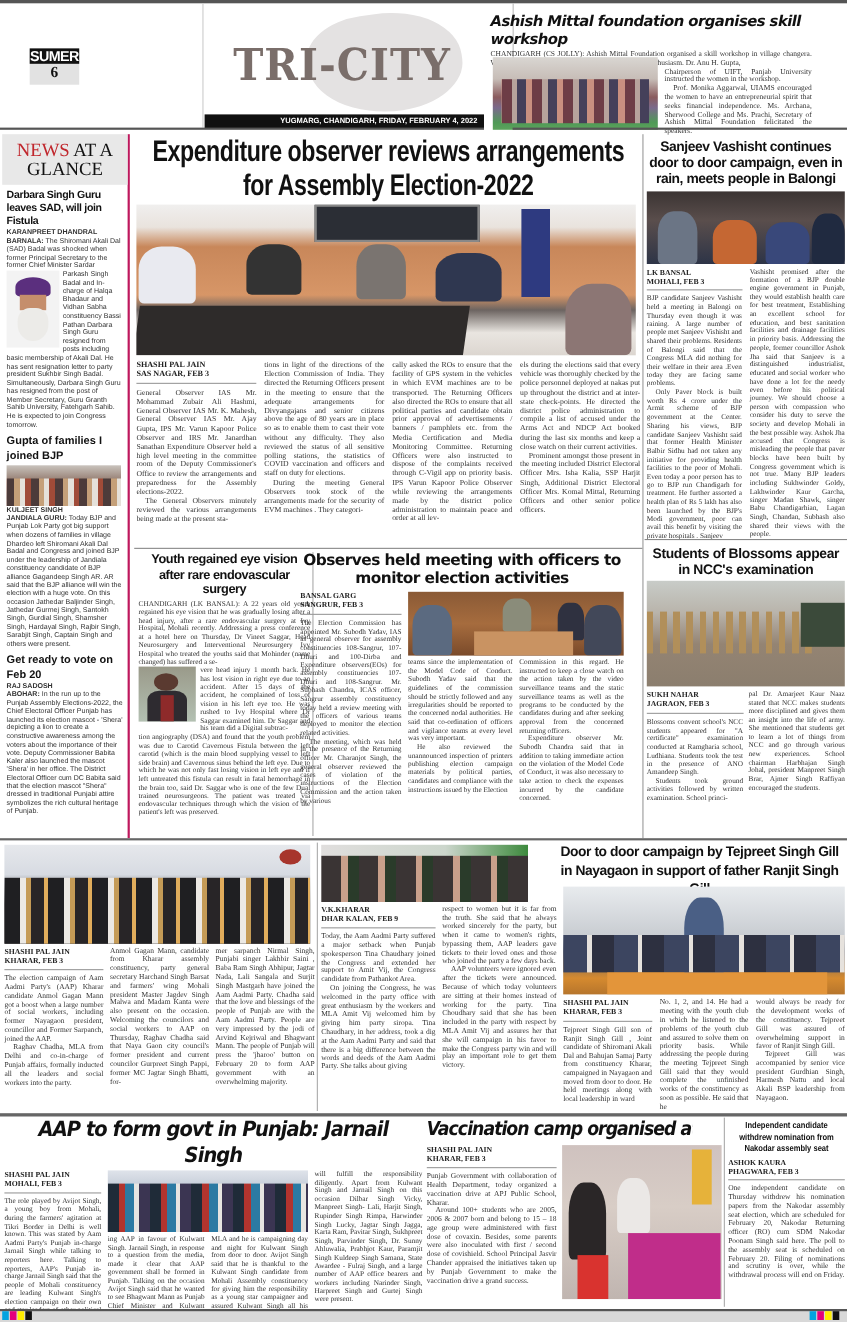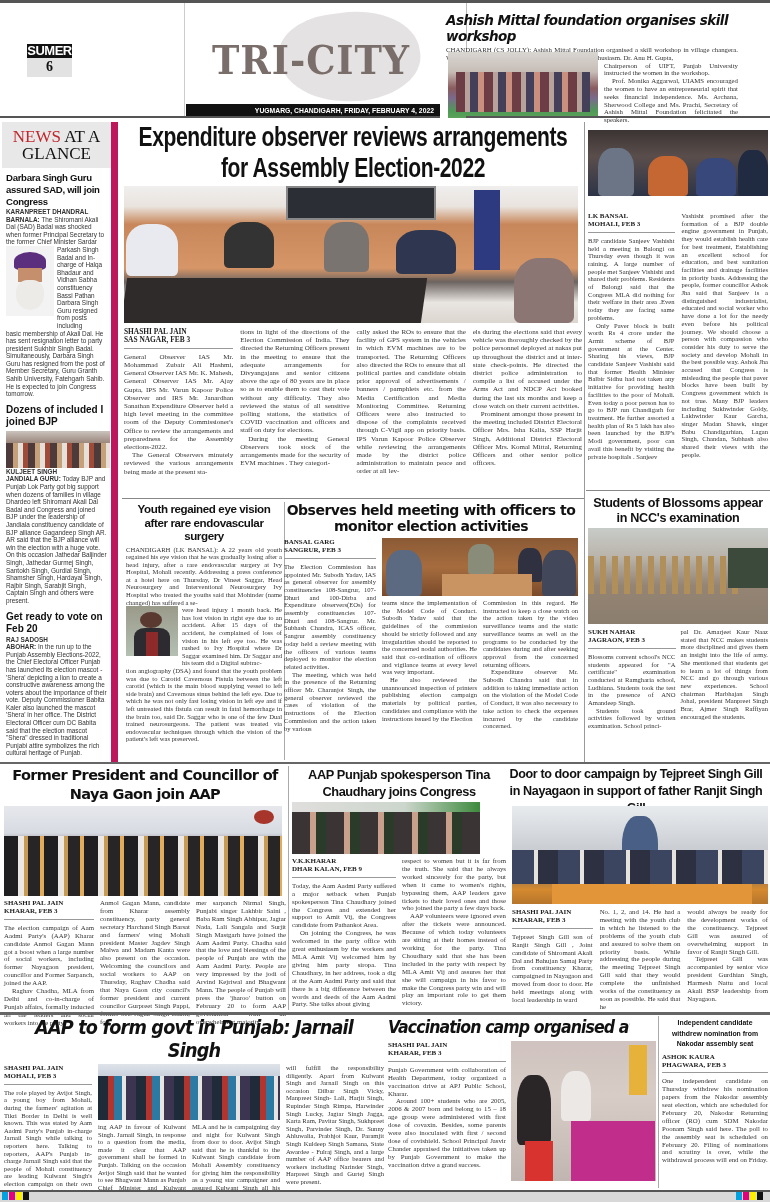--- a/index.html
+++ b/index.html
@@ -39,44 +39,44 @@
   <div class="photo" style="left:2px;top:40px;width:150px;height:66px;background:linear-gradient(180deg,#d9d6d2 0%,#c7bdb7 30%,#8a5b5e 55%,#7a6a8c 70%,#4f9a56 90%,#5ca35c 100%)">
     <div style="position:absolute;left:8px;top:20px;width:134px;height:40px;background:repeating-linear-gradient(90deg,#6d3d46 0 9px,#b7a39c 9px 14px,#45405a 14px 22px,#c99080 22px 28px)"></div>
   </div>
   <div class="serif-body" style="margin-left:158px;margin-top:0;font-size:6.8px;line-height:7.8px">
     <p>Chairperson of UIFT, Panjab University instructed the women in the workshop.</p>
     <p>Prof. Monika Aggarwal, UIAMS encouraged the women to have an entrepreneurial spirit that seeks financial independence.  Ms. Archana, Sherwood College and Ms. Prachi, Secretary of Ashish Mittal Foundation felicitated the speakers.</p>
   </div>
 </div>
 <div class="rule-h" style="left:466px;top:116px;width:304px;height:2px;background:#555"></div>
 
-<div class="abs" style="left:2px;top:122px;width:116px;height:640px;border-right:7px solid #be185d">
+<div class="abs" style="left:2px;top:122px;width:116px;height:640px;border-right:2px solid #be185d">
   <div style="background:#e8e8e8;text-align:center;font-family:'Liberation Serif',serif;font-size:17px;line-height:17px;padding:6px 0 6px;color:#111">
     <span style="color:#c0272d">NEWS</span>
     <span>AT A GLANCE</span>
   </div>
   <div style="padding:4px 4px 0 4px">
-    <div style="font-family:'Liberation Sans',sans-serif;font-weight:bold;font-size:9.6px;line-height:12px;color:#111;letter-spacing:-0.3px">Darbara Singh Guru assured SAD, will join Congress</div>
+    <div style="font-family:'Liberation Sans',sans-serif;font-weight:bold;font-size:9.6px;line-height:12px;color:#111;letter-spacing:-0.3px">Darbara Singh Guru leaves SAD, will join Fistula</div>
     <div class="sans-body">
       <b style="display:block">KARANPREET DHANDRAL</b>
       <b>BARNALA:</b>
       <span>The Shiromani Akali Dal (SAD) Badal was shocked when former Principal Secretary to the former Chief Minister Sardar</span>
     </div>
     <div style="display:flex;gap:3px">
       <div class="photo" style="position:relative;flex:0 0 48px;height:70px;background:linear-gradient(180deg,#f3f3f3 0%,#f3f3f3 100%)">
         <div style="position:absolute;left:8px;top:6px;width:32px;height:18px;background:#5b2f7e;border-radius:50% 50% 20% 20%"></div>
         <div style="position:absolute;left:12px;top:22px;width:24px;height:14px;background:#c58e6c"></div>
         <div style="position:absolute;left:10px;top:34px;width:28px;height:30px;background:#ecebe8;border-radius:40% 40% 50% 50%"></div>
       </div>
       <div class="sans-body" style="flex:1">Parkash Singh Badal and In-charge of Halqa Bhadaur and Vidhan Sabha constituency Bassi Pathan  Darbara Singh Guru resigned from posts including</div>
     </div>
     <div class="sans-body">basic membership of Akali Dal. He has sent resignation letter to party president Sukhbir Singh Badal. Simultaneously, Darbara Singh Guru has resigned from the post of Member Secretary, Guru Granth Sahib University, Fatehgarh Sahib. He is expected to join Congress tomorrow.</div>
   </div>
   <div style="padding:6px 4px 0 4px">
-    <div style="font-family:'Liberation Sans',sans-serif;font-weight:bold;font-size:10px;line-height:12.5px;color:#111">Dozens of included I joined BJP</div>
+    <div style="font-family:'Liberation Sans',sans-serif;font-weight:bold;font-size:10px;line-height:12.5px;color:#111">Gupta of families I joined BJP</div>
     <div class="photo" style="position:relative;width:104px;height:37px;margin-top:2px;background:linear-gradient(180deg,#c9c3bd 0%,#8a6f62 45%,#4a3f3d 80%,#6d5f5a 100%)">
       <div style="position:absolute;left:0;top:12px;width:104px;height:25px;background:repeating-linear-gradient(90deg,#4c3b3a 0 7px,#c5a079 7px 12px,#e5e1da 12px 17px,#a04b38 17px 22px)"></div>
     </div>
     <div class="sans-body">
       <b style="display:block">KULJEET SINGH</b>
       <b>JANDIALA GURU:</b>
       <span>Today BJP and Punjab Lok Party got big support when dozens of families in village Dhardeo left Shiromani Akali Dal Badal and Congress and joined BJP under the leadership of Jandiala constituency candidate of BJP alliance Gagandeep Singh AR.  AR said that the BJP alliance will win the election with  a huge vote. On this occasion Jathedar Baljinder Singh, Jathedar Gurmej Singh, Santokh Singh, Gurdial Singh, Shamsher Singh, Hardayal Singh, Rajbir Singh, Sarabjit Singh, Captain Singh and others were present.</span>
     </div>
   </div>
   <div style="padding:6px 4px 0 4px">
@@ -121,27 +121,28 @@
     <div class="serif-body">
       <p>els during the elections said that every vehicle was thoroughly checked by the police personnel deployed at nakas put up throughout the district and at inter-state check-points. He directed the district police administration to compile a list of accused under the Arms Act and NDCP Act booked during the last six months and keep a close watch on their current activities.</p>
       <p>Prominent amongst those present in the meeting included District Electoral Officer Mrs. Isha Kalia, SSP Harjit Singh, Additional District Electoral Officer Mrs. Komal Mittal, Returning Officers and other senior police officers.</p>
     </div>
   </div>
 </div>
 <div class="rule-v" style="left:584px;top:122px;height:640px;background:#999"></div>
 <div class="rule-h" style="left:122px;top:498px;width:462px;height:1px;background:#888"></div>
 
 <div class="abs" style="left:588px;top:126px;width:180px">
+  <div class="hl-sans" style="font-family:'Liberation Sans',sans-serif;font-size:12.6px;line-height:14.5px;letter-spacing:-0.4px">Sanjeev Vashisht continues door to door campaign, even in rain, meets people in Balongi</div>
   <div class="photo" style="position:relative;width:180px;height:66px;margin-top:4px;background:linear-gradient(180deg,#3b3433 0%,#5a4e4c 40%,#2d3447 100%)">
     <div style="position:absolute;left:10px;top:18px;width:36px;height:48px;background:#6b7585;border-radius:40% 40% 10% 10%"></div>
     <div style="position:absolute;left:60px;top:26px;width:40px;height:40px;background:#c56733;border-radius:40% 40% 10% 10%"></div>
     <div style="position:absolute;left:108px;top:28px;width:40px;height:38px;background:#39487a;border-radius:40% 40% 10% 10%"></div>
     <div style="position:absolute;left:150px;top:20px;width:30px;height:46px;background:#202a40;border-radius:40% 40% 10% 10%"></div>
   </div>
-  <div class="cols" style="margin-top:16px;gap:7px">
+  <div class="cols" style="margin-top:4px;gap:7px">
     <div class="serif-body" style="font-size:6.6px;line-height:7.7px">
       <div class="byline" style="font-size:7px">
           <div>LK BANSAL</div>
           <div>MOHALI, FEB 3</div>
         </div>
       <p>BJP candidate Sanjeev Vashisht held a meeting in Balongi on Thursday even though it was raining. A large number of people met Sanjeev Vishisht and shared their problems. Residents of Balongi said that the Congress MLA did nothing for their welfare in their area .Even today they are facing same problems.</p>
       <p>Only Paver block is built worth Rs 4 crore under the Armit scheme of BJP government at the Center. Sharing his views, BJP candidate Sanjeev Vashisht said that former Health Minister Balbir Sidhu had not taken any initiative for providing health facilities to the poor of Mohali. Even today a poor person has to go to BJP run Chandigarh for treatment. He further assorted a health plan of Rs 5 lakh has also been launched by the BJP's Modi government,  poor can avail this benefit by visiting the private hospitals . Sanjeev</p>
     </div>
     <div class="serif-body" style="font-size:6.6px;line-height:7.7px">
       <p>Vashisht promised after the formation of a BJP double engine government in Punjab, they would establish health care for best treatment, Establishing an excellent school for education, and best sanitation facilities and drainage facilities in priority basis. Addressing the people, former councillor Ashok Jha said that Sanjeev is a distinguished industrialist, educated and social worker who have done a lot for the needy even before his political journey. We should choose a person with compassion who consider his duty to serve the society and develop Mohali in the best possible way. Ashok Jha accused that  Congress is misleading the people that paver blocks have been built by Congress government which is not true. Many BJP leaders including Sukhwinder Goldy, Lakhwinder Kaur Garcha, singer Madan Shawk, singer Babu Chandigarhian, Lagan Singh, Chandan, Subhash also shared their views with the people.</p>
@@ -158,21 +159,21 @@
       <div style="position:absolute;left:14px;top:6px;width:22px;height:16px;background:#5a3a30;border-radius:50%"></div>
       <div style="position:absolute;left:8px;top:22px;width:36px;height:28px;background:#2e2b30;border-radius:30% 30% 0 0"></div>
       <div style="position:absolute;left:20px;top:26px;width:12px;height:24px;background:#8e2a2a"></div>
     </div>
     <div class="serif-body" style="flex:1;font-size:6.6px;line-height:7.6px">vere head injury 1 month back. He has lost vision in right eye due to an accident. After 15 days of the accident, he complained of loss of vision in his left eye too. He was rushed to Ivy Hospital where Dr Saggar examined him. Dr Saggar and his team did a Digital subtrac-</div>
   </div>
   <div class="serif-body" style="font-size:6.6px;line-height:7.6px">tion angiography (DSA) and found that the youth problem was due to Carotid Cavernous Fistula between the left carotid (which is the main blood supplying vessel to left side brain) and Cavernous sinus behind the left eye. Due to which he was not only fast losing vision in left eye and if left untreated this fistula can result in fatal hemorrhage in the brain too, said Dr. Saggar who is one of the few Dual trained neurosurgeons. The patient was treated via endovascular techniques through which the vision of the patient's left was preserved.</div>
 </div>
 <div class="rule-v" style="left:284px;top:502px;height:258px;background:#aaa"></div>
 
-<div class="abs" style="left:284px;top:502px;width:294px">
+<div class="abs" style="left:273px;top:502px;width:294px">
   <div class="hl-sans" style="font-family:'DejaVu Sans',sans-serif;font-size:14px;line-height:16px;letter-spacing:-0.5px">Observes held meeting with officers to monitor election activities</div>
   <div class="cols" style="margin-top:4px;gap:6px">
     <div class="serif-body" style="flex:0 0 92px;font-size:6.6px;line-height:7.7px">
       <div class="byline" style="font-size:7px">
           <div>BANSAL GARG</div>
           <div>SANGRUR, FEB 3</div>
         </div>
       <p>The Election Commission has appointed Mr. Subodh Yadav, IAS as general observer for assembly constituencies 108-Sangrur, 107-Dhuri and 100-Dirba and Expenditure observers(EOs) for assembly constituencies 107-Dhuri and 108-Sangrur. Mr. Subhash Chandra, ICAS officer, Sangrur assembly constituency today held a review meeting with the officers of various teams deployed to monitor the election related activities.</p>
       <p>The meeting, which was held in the presence of the Returning officer Mr. Charanjot Singh, the general observer reviewed the cases of violation of the instructions of the Election Commission and the action taken by various</p>
     </div>
@@ -215,21 +216,20 @@
     </div>
     <div class="serif-body" style="font-size:6.6px;line-height:7.7px">
       <p>pal Dr. Amarjeet Kaur Naaz stated that NCC makes students more disciplined and gives them an insight into the life of army. She mentioned that students get to learn a lot of things from NCC and go through various new experiences.  School chairman Harbhajan Singh Johal, president Manpreet Singh Brar, Ajmer Singh Raffiyan encouraged the students.</p>
     </div>
   </div>
 </div>
 
 <div class="rule-h" style="left:0;top:762px;width:770px;height:2px;background:#666"></div>
 
 <div class="abs" style="left:4px;top:766px;width:282px">
-  <div class="hl-sans" style="font-family:'DejaVu Sans',sans-serif;font-size:14.5px;line-height:19px;letter-spacing:-0.6px;font-weight:bold">Former President and Councillor of Naya Gaon join AAP</div>
   <div class="photo" style="position:relative;width:278px;height:90px;margin-top:2px;background:linear-gradient(180deg,#e6e8ec 0%,#d7dbe2 30%,#2c2b2d 60%,#3a3535 100%)">
     <div style="position:absolute;left:0;top:30px;width:278px;height:60px;background:repeating-linear-gradient(90deg,#1f1f22 0 14px,#ece9e4 14px 20px,#c59b56 20px 24px,#282527 24px 36px,#e1ad5c 36px 40px)"></div>
     <div style="position:absolute;left:250px;top:4px;width:20px;height:14px;background:#a7352c;border-radius:50%"></div>
   </div>
   <div class="cols" style="margin-top:3px;gap:6px">
     <div class="serif-body" style="font-size:6.8px;line-height:7.9px">
       <div class="byline" style="font-size:7px">
           <div>SHASHI PAL JAIN</div>
           <div>KHARAR, FEB 3</div>
         </div>
@@ -240,21 +240,20 @@
       <p>Anmol Gagan Mann, candidate from Kharar assembly constituency, party general secretary Harchand Singh Barsat and farmers' wing Mohali president Master Jagdev Singh Malwa and Madam Kanta were also present on the occasion. Welcoming the councilors and social workers to AAP on Thursday, Raghav Chadha said that Naya Gaon city council's former president and current councilor Gurpreet Singh Pappi, former MC Jagtar Singh Bhatti, for-</p>
     </div>
     <div class="serif-body" style="font-size:6.8px;line-height:7.9px">
       <p>mer sarpanch Nirmal Singh, Punjabi singer Lakhbir Saini , Baba Ram Singh Abhipur, Jagtar Nada, Lali Sangala and Surjit Singh Mastgarh have joined the Aam Aadmi Party. Chadha said that the love and blessings of the people of Punjab are with the Aam Aadmi Party. People are very impressed by the jodi of Arvind Kejriwal and Bhagwant Mann. The people of Punjab will press the 'jharoo' button on February 20 to form AAP government with an overwhelming majority.</p>
     </div>
   </div>
 </div>
 <div class="rule-v" style="left:288px;top:766px;height:244px;background:#aaa"></div>
 
 <div class="abs" style="left:292px;top:766px;width:214px">
-  <div class="hl-sans" style="font-family:'Liberation Sans',sans-serif;font-size:12.8px;line-height:17px;letter-spacing:-0.4px">AAP Punjab spokesperson Tina Chaudhary joins Congress</div>
   <div class="photo" style="position:relative;width:188px;height:52px;margin-top:2px;background:linear-gradient(90deg,#e0dedd 0%,#ccd6cc 60%,#3d8a3d 100%)">
     <div style="position:absolute;left:0;top:10px;width:188px;height:42px;background:repeating-linear-gradient(90deg,#3a3434 0 18px,#c9a08b 18px 24px,#2a3b2a 24px 34px)"></div>
   </div>
   <div class="cols" style="margin-top:3px;gap:6px">
     <div class="serif-body" style="font-size:6.8px;line-height:7.9px">
       <div class="byline" style="font-size:7px">
           <div>V.K.KHARAR</div>
           <div>DHAR KALAN, FEB 9</div>
         </div>
       <p>Today, the Aam Aadmi Party suffered a major setback when Punjab spokesperson Tina Chaudhary joined the Congress and extended her support to Amit Vij, the Congress candidate from Pathankot Area.</p>

